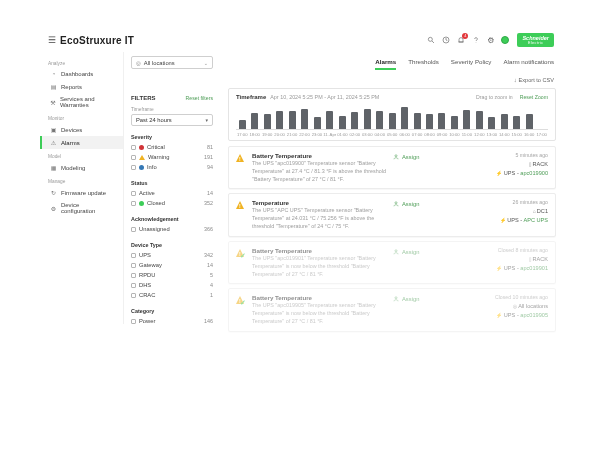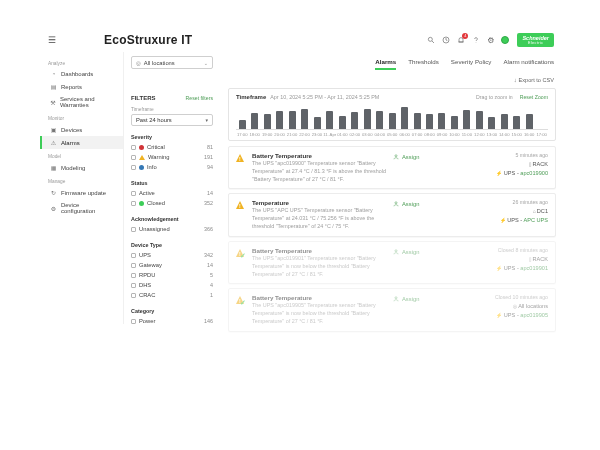--- a/index.html
+++ b/index.html
@@ -2,21 +2,21 @@
 <html><head>
 <meta charset="utf-8">
 <style>
   * { box-sizing: border-box; margin: 0; padding: 0; }
   html,body { width:600px; height:450px; background:#fff; font-family:"Liberation Sans",sans-serif; color:#333; overflow:hidden; }
   .app { position:absolute; left:40px; top:28px; width:520px; height:300px; background:#fff; }
 
   
   .hdr { height:24px; display:flex; align-items:center; padding:0 6px 0 8px; }
   .burger { font-size:9px; color:#444; margin-right:4px; cursor:pointer; }
-  .brand { font-size:12px; font-weight:bold; color:#222; letter-spacing:.2px;margin-left:44px; }
+  .brand { font-size:10px; font-weight:bold; color:#222; letter-spacing:.2px; }
   .hdr-spacer { flex:1; }
   .hdr-icons { display:flex; align-items:center; gap:6px; margin-right:8px; }
   .hicon { width:9px; height:9px; position:relative; display:inline-flex; align-items:center; justify-content:center; color:#666; cursor:pointer; }
   .hicon svg { width:8px; height:8px; stroke:#666; fill:none; stroke-width:2; }
   .badge { position:absolute; top:-3px; right:-3px; background:#e2363a; color:#fff; font-size:4px; width:6px; height:6px; border-radius:50%; display:flex; align-items:center; justify-content:center; }
   .avatar { width:8px; height:8px; border-radius:50%; background:#3dcd58; border:1px solid #2fa947; cursor:pointer; }
   .slogo { background:#3dcd58; border-radius:2px; padding:2px 5px; text-align:center; line-height:1.1; cursor:pointer; }
   .slogo .l1 { color:#fff; font-size:5.5px; font-weight:bold; font-style:italic; }
   .slogo .l2 { color:#fff; font-size:3.8px; letter-spacing:.4px; }
 

